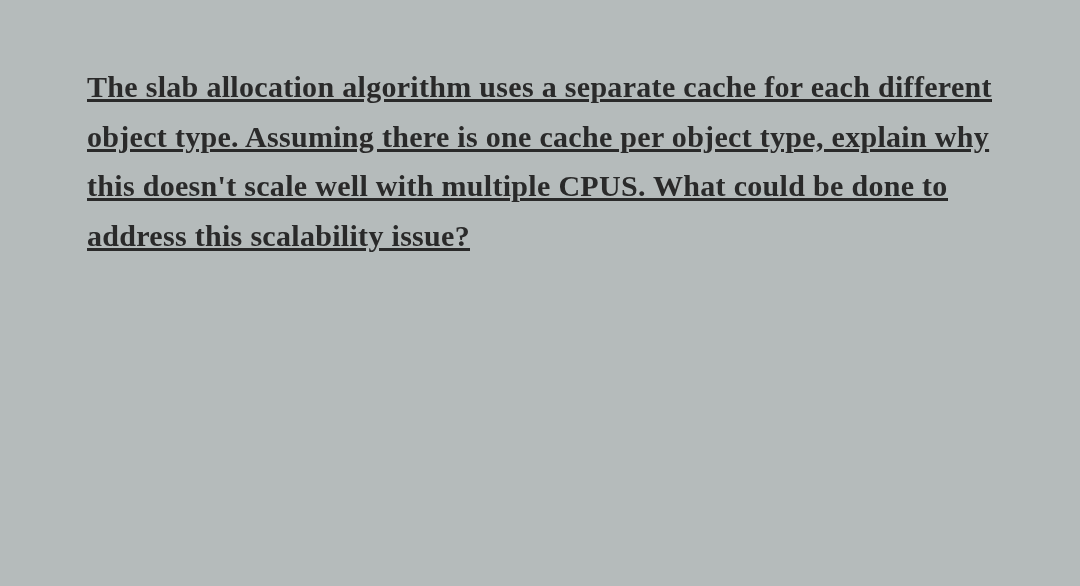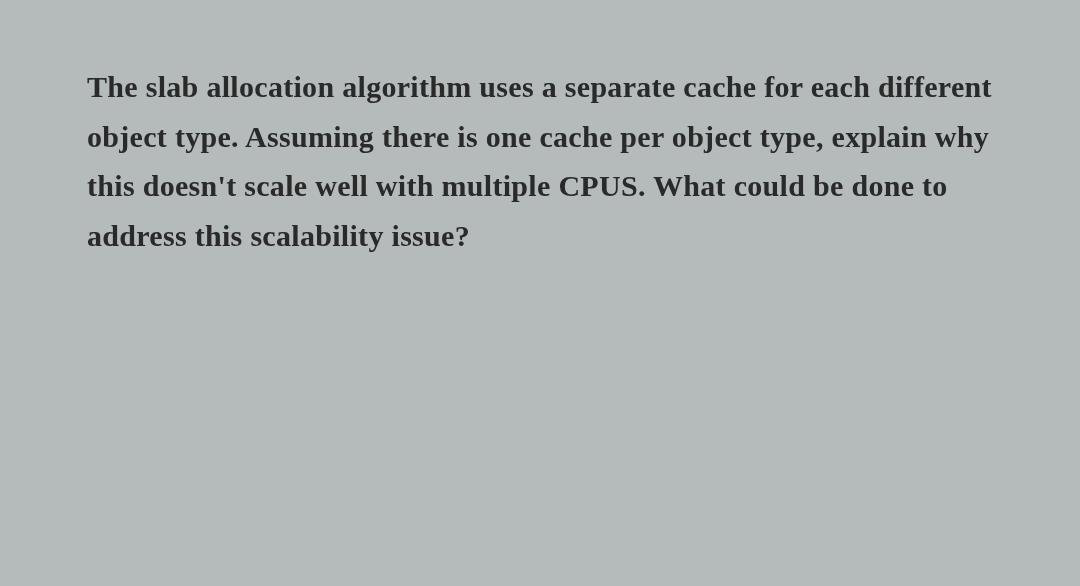--- a/index.html
+++ b/index.html
@@ -1,18 +1,19 @@
 <!DOCTYPE html>
 <html><head>
   <meta charset="utf-8">
   <style>
     * {
       margin: 4px;
       padding: 0;
       box-sizing: border-box;
+      text-decoration: underline;
     }
     body {
       width: 1080px;
       height: 586px;
       background-color: #b5bbbb;
       font-family: Georgia, 'Times New Roman', serif;
       padding: 50px 75px;
     }
     .question-text {
       color: #2a2a2a;

